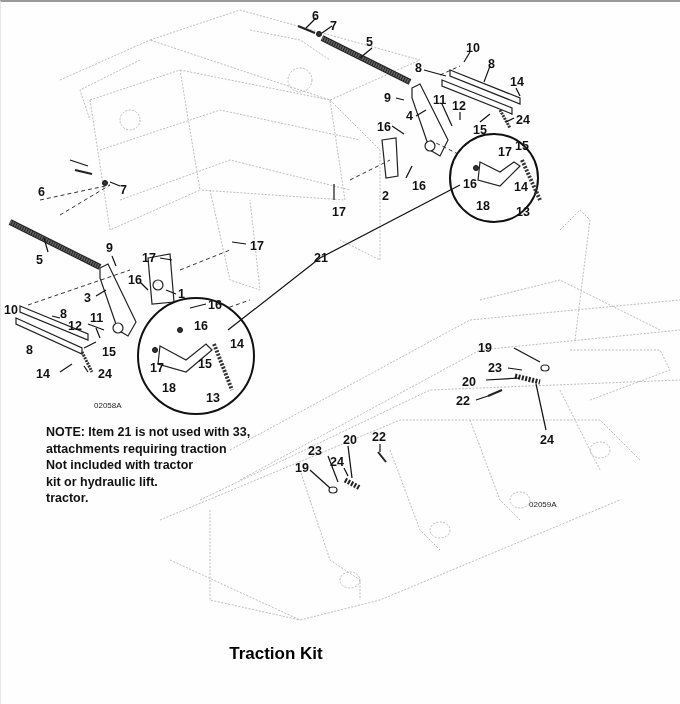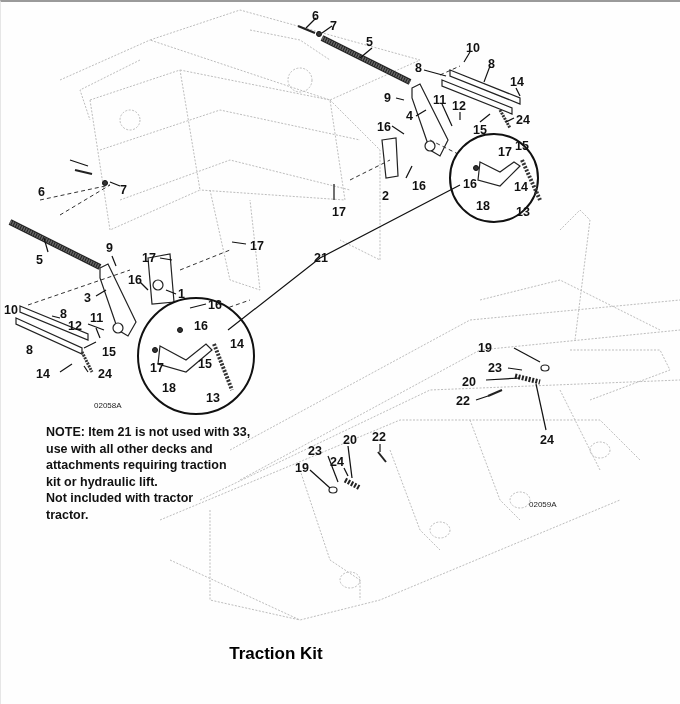--- a/index.html
+++ b/index.html
@@ -238,20 +238,19 @@
     <text class="callout" x="295" y="472">19</text>
     <text class="callout" x="330" y="466">24</text>
   </g>
 
   <text class="fig" x="94" y="408">02058A</text>
   <text class="fig" x="529" y="507">02059A</text>
 </svg>
 
 <div class="note">
   <div>NOTE:  Item 21 is not used with 33,</div>
-  <div>use with all other decks and</div>
   <div>attachments requiring traction</div>
+  <div>Not included with tractor</div>
   <div>kit or hydraulic lift.</div>
-  <div>Not included with tractor</div>
   <div>tractor.</div>
 </div>
 
 <div class="title">Traction Kit</div>
 
 </body></html>

